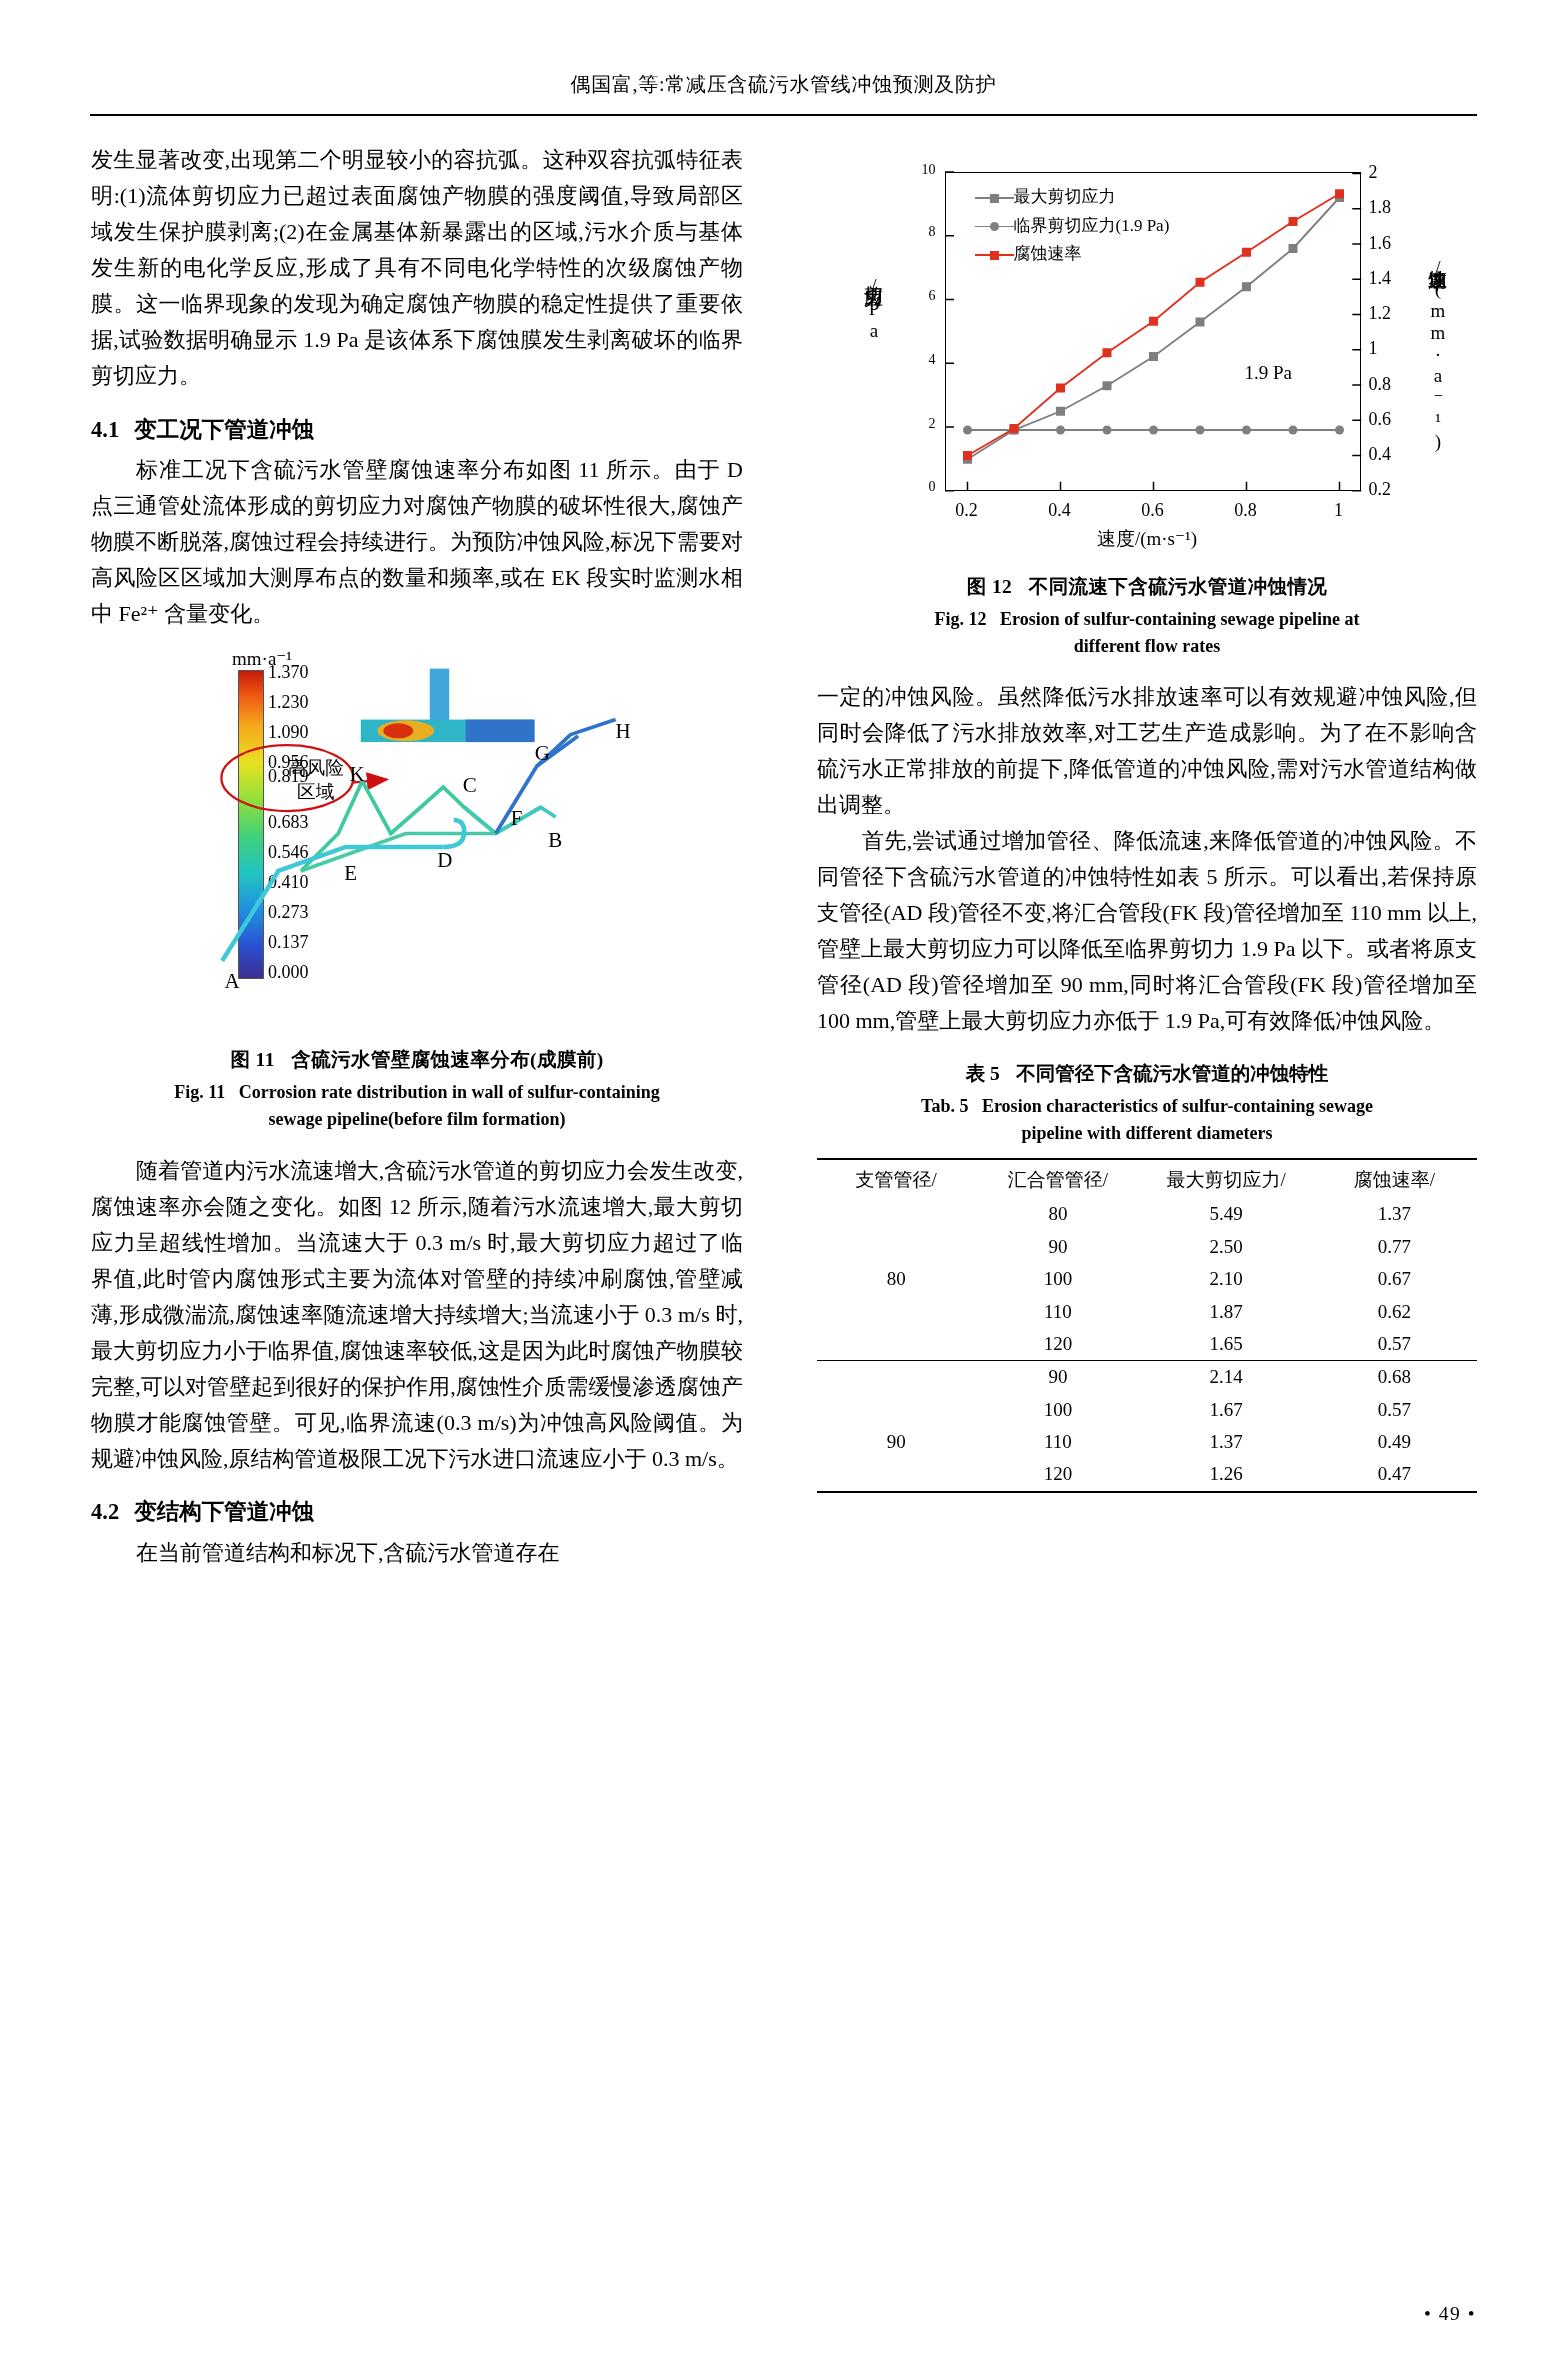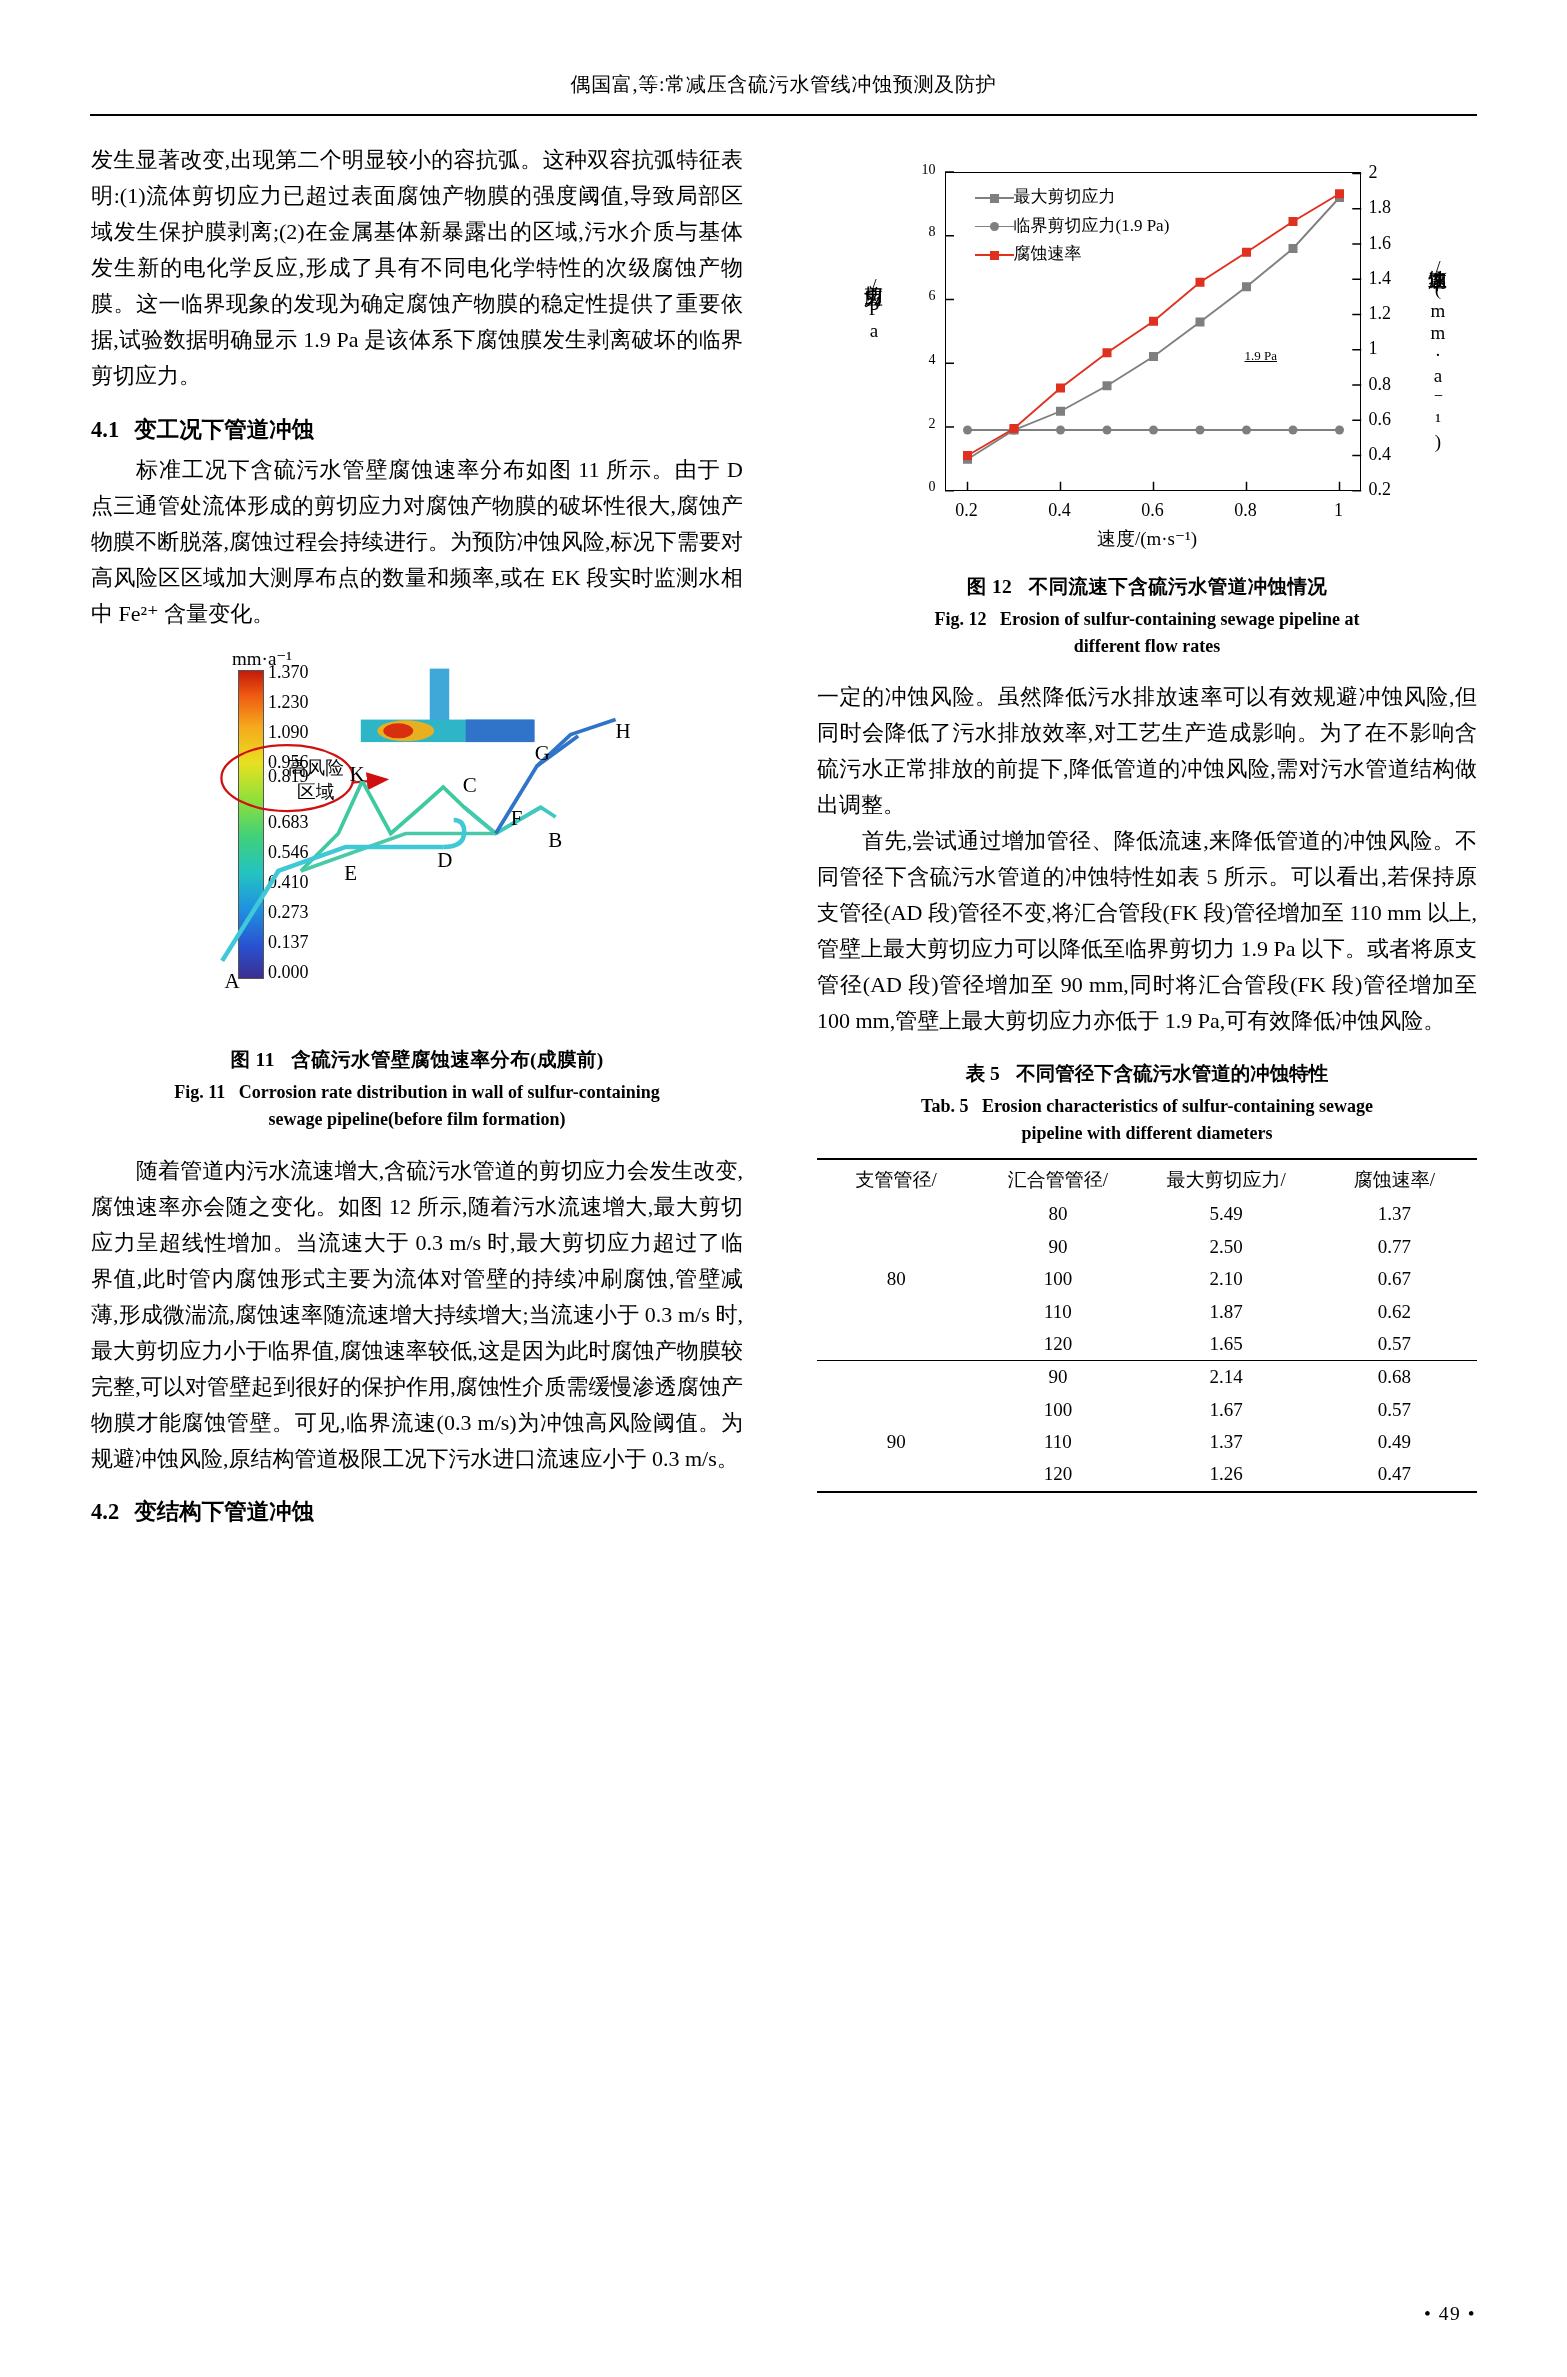--- a/index.html
+++ b/index.html
@@ -150,23 +150,22 @@
     left: 150px; top: 41px;
     font-size: 17px;
     line-height: 28.5px;
   }
   .legend div { white-space: nowrap; }
   .lg-sym { display:inline-block; width: 39px; vertical-align: middle; position: relative; height: 13.5px; }
   .lg-line { position:absolute; left:0; top:6px; width:39px; height:1.5px; }
   .lg-mark { position:absolute; left:15px; top:2.2px; width:9px; height:9px; }
   .anno-19 {
     position: absolute;
-    left: 420px; top: 206px;
-    font-size: 13px;
-    text-decoration: underline;
+    left: 420px; top: 220px;
+    font-size: 19px;
   }
   
   .fig11-wrap {
     position: relative;
     width: 652px;
     height: 390px;
     margin-top: 13.5px;
   }
   .cbar-unit {
     position: absolute;
@@ -302,20 +301,21 @@
       <span class="lbl">Fig. 11</span><span>Corrosion rate distribution in wall of sulfur-containing</span><br>
       <span>sewage pipeline(before film formation)</span>
     </div>
 
     <p class="body indent" style="margin-top:19.5px">随着管道内污水流速增大,含硫污水管道的剪切应力会发生改变,腐蚀速率亦会随之变化。如图 12 所示,随着污水流速增大,最大剪切应力呈超线性增加。当流速大于 0.3 m/s 时,最大剪切应力超过了临界值,此时管内腐蚀形式主要为流体对管壁的持续冲刷腐蚀,管壁减薄,形成微湍流,腐蚀速率随流速增大持续增大;当流速小于 0.3 m/s 时,最大剪切应力小于临界值,腐蚀速率较低,这是因为此时腐蚀产物膜较完整,可以对管壁起到很好的保护作用,腐蚀性介质需缓慢渗透腐蚀产物膜才能腐蚀管壁。可见,临界流速(0.3 m/s)为冲蚀高风险阈值。为规避冲蚀风险,原结构管道极限工况下污水进口流速应小于 0.3 m/s。</p>
 
     <div class="h3">
       <span class="num">4.2</span><span>变结构下管道冲蚀</span>
     </div>
 
+    <p class="body indent">在当前管道结构和标况下,含硫污水管道存在</p>
   </div>
 
   <div class="col-right">
 
     <div class="fig12-wrap">
       <div class="fig12">
 
         <div class="ylabel-left">剪切应力/Pa</div>
         <div class="ylabel-right">腐蚀速率/(mm·a⁻¹)</div>
         <div class="xlabel">速度/(m·s⁻¹)</div>

